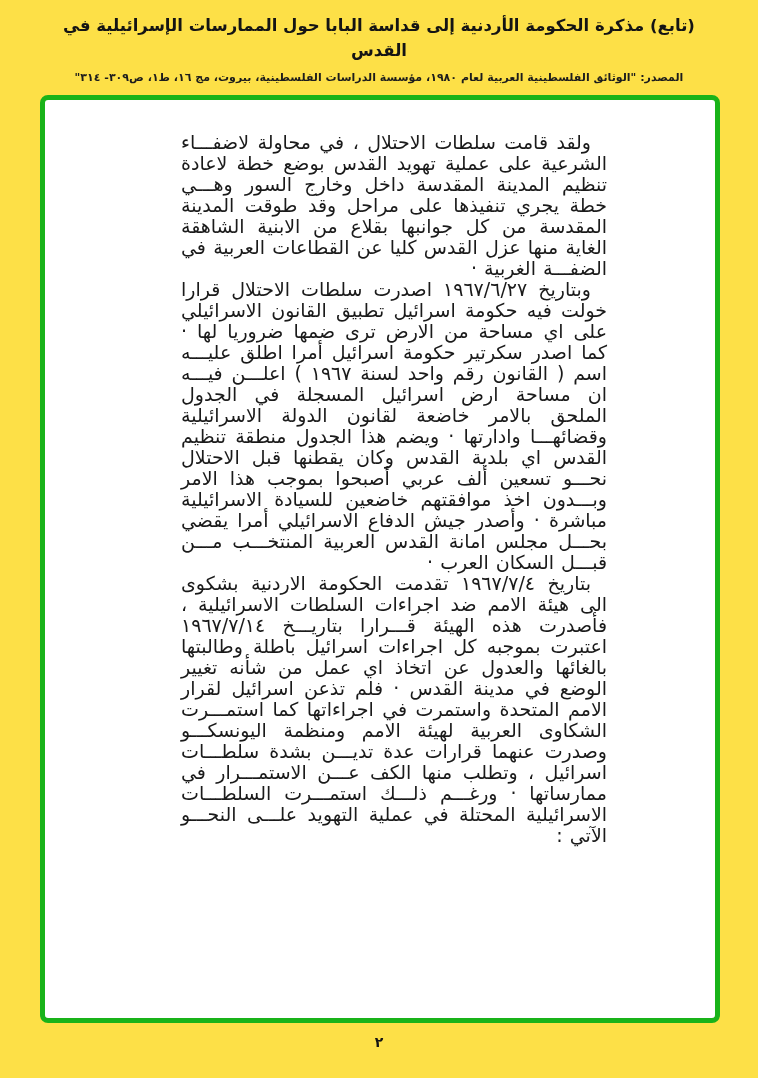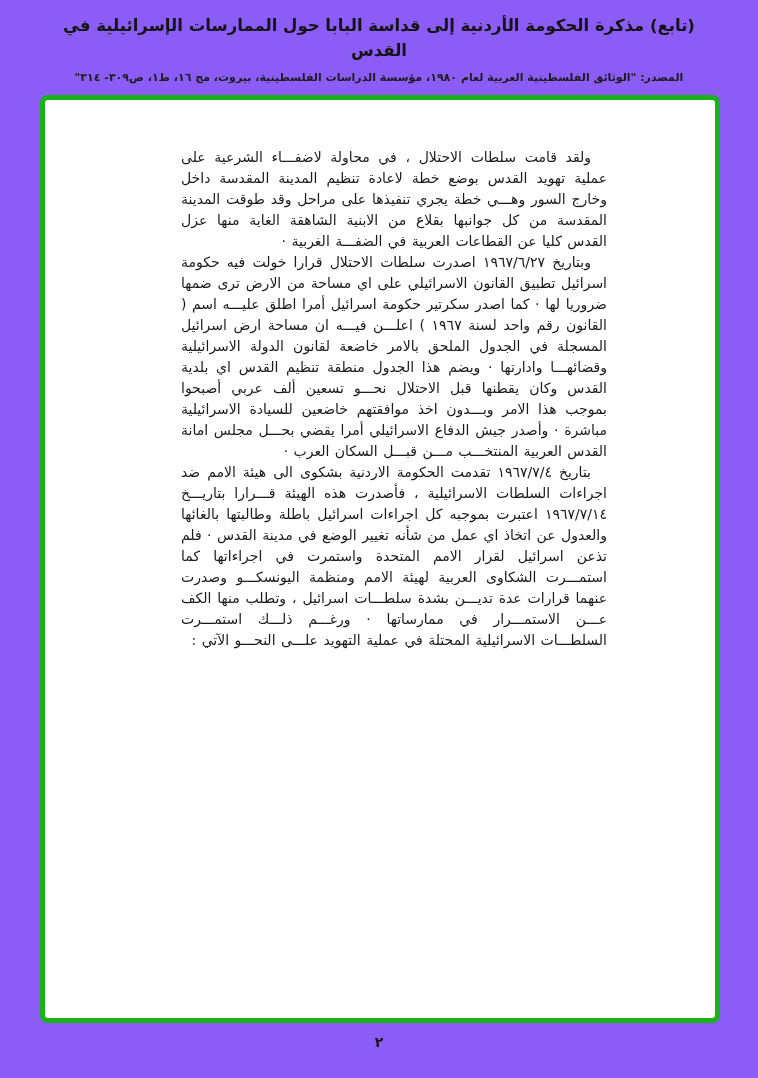--- a/index.html
+++ b/index.html
@@ -4,21 +4,21 @@
 <style>
   html, body {
     margin: 0;
     padding: 0;
     background: #ffffff;
   }
   .page {
     position: relative;
     width: 758px;
     height: 1078px;
-    background: #8b5cf6;
+    background: #fde047;
     font-family: "DejaVu Sans", sans-serif;
     color: #141414;
     overflow: hidden;
   }
   .doc-header {
     position: absolute;
     top: 14px;
     left: 0;
     width: 100%;
     text-align: center;
@@ -46,24 +46,24 @@
     height: 928px;
     box-sizing: border-box;
     border: 5px solid #19b319;
     border-radius: 8px;
     background: #ffffff;
   }
   .body-text {
     box-sizing: border-box;
     width: 100%;
     height: 100%;
-    padding: 47px 108px 20px 136px;
+    padding: 32px 108px 20px 136px;
     direction: rtl;
     text-align: justify;
-    font-size: 14px;
+    font-size: 19px;
     line-height: 21px;
     font-weight: 500;
     color: #1a1a1a;
     overflow: hidden;
   }
   .body-text p {
     margin: 0;
     padding: 0;
     text-indent: 16px;
     word-spacing: 1px;

